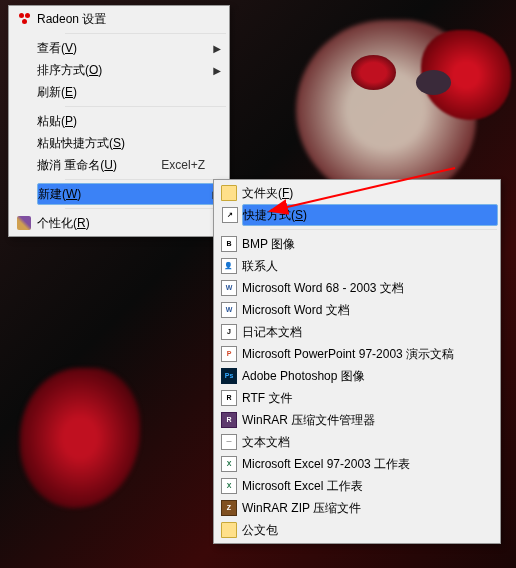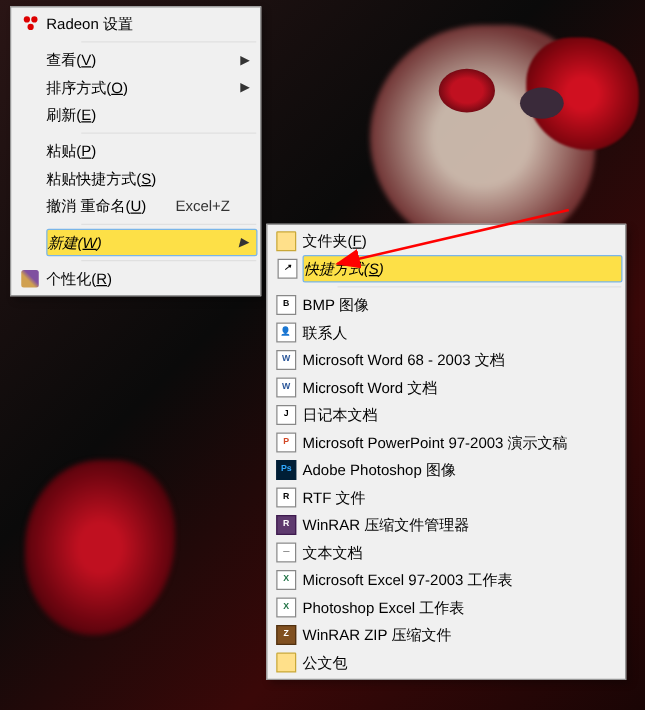--- a/index.html
+++ b/index.html
@@ -11,28 +11,28 @@
   .bg::after { content: ""; position: absolute; top: 55px; right: 120px; width: 45px; height: 35px; background: radial-gradient(ellipse, #c01020 40%, #600810 80%); border-radius: 50%; box-shadow: 60px 10px 0 -5px #3a2a3a; }
   .flower { position: absolute; top: 30px; right: 5px; width: 90px; height: 90px; background: radial-gradient(circle, #d01020 20%, #8a0610 60%, #500308 90%); border-radius: 40% 50% 45% 55%; filter: blur(1px); }
   .flower2 { position: absolute; bottom: 60px; left: 20px; width: 120px; height: 140px; background: radial-gradient(ellipse, #c01020 20%, #700510 60%, #2a0205 95%); border-radius: 50% 40% 55% 45%; filter: blur(2px); }
   
   .menu { position: absolute; background: #f0f0f0; border: 1px solid #979797; box-shadow: 3px 3px 6px rgba(0,0,0,0.3); padding: 2px; }
   .menu-col { display: flex; }
   .icon-strip { width: 26px; background: #f0f0f0; flex-shrink: 0; }
   .items { flex: 1; }
   .item { display: flex; align-items: center; height: 22px; padding: 0 20px 0 4px; position: relative; cursor: default; white-space: nowrap; }
   .item .ic { width: 26px; margin-left: -30px; display: flex; justify-content: center; align-items: center; }
-  .item.hover { background: #fde047; border: 1px solid #7ab5e8; border-radius: 2px; padding: 0 19px 0 3px; font-style: italic; }
+  .item.hover { background: #3b82f6; border: 1px solid #7ab5e8; border-radius: 2px; padding: 0 19px 0 3px; }
   .item.hover .ic { margin-left: -29px; }
   .sep { height: 1px; background: #e0e0e0; margin: 3px 1px 3px 28px; }
   .shortcut { position: absolute; right: 22px; color: #333; }
   .arrow { position: absolute; right: 6px; font-size: 10px; color: #333; }
   .u { text-decoration: underline; }
   
-  #menu1 { top: 5px; left: 8px; width: 201px; }
+  #menu1 { top: 5px; left: 8px; width: 222px; }
   #menu2 { top: 179px; left: 213px; width: 288px; }
   
   
   .red-arrow { position: absolute; top: 193px; left: 260px; width: 200px; height: 20px; pointer-events: none; }
   .red-arrow svg { overflow: visible; }
   
   
   .fi { width: 16px; height: 16px; display: inline-block; border: 1px solid #888; background: #fff; position: relative; font-size: 7px; line-height: 14px; text-align: center; font-weight: bold; }
   .fi.folder { background: #ffe08a; border-color: #c9a838; border-radius: 1px 1px 0 0; }
   .fi.doc { color: #2a5699; }
@@ -194,21 +194,21 @@
       <div class="item">
           <span class="ic">
             <span class="fi xls">X</span>
           </span>
           <span>Microsoft Excel 97-2003 工作表</span>
         </div>
       <div class="item">
           <span class="ic">
             <span class="fi xls">X</span>
           </span>
-          <span>Photoshop Excel 工作表</span>
+          <span>Microsoft Excel 工作表</span>
         </div>
       <div class="item">
           <span class="ic">
             <span class="fi zip">Z</span>
           </span>
           <span>WinRAR ZIP 压缩文件</span>
         </div>
       <div class="item">
           <span class="ic">
             <span class="fi folder"></span>

